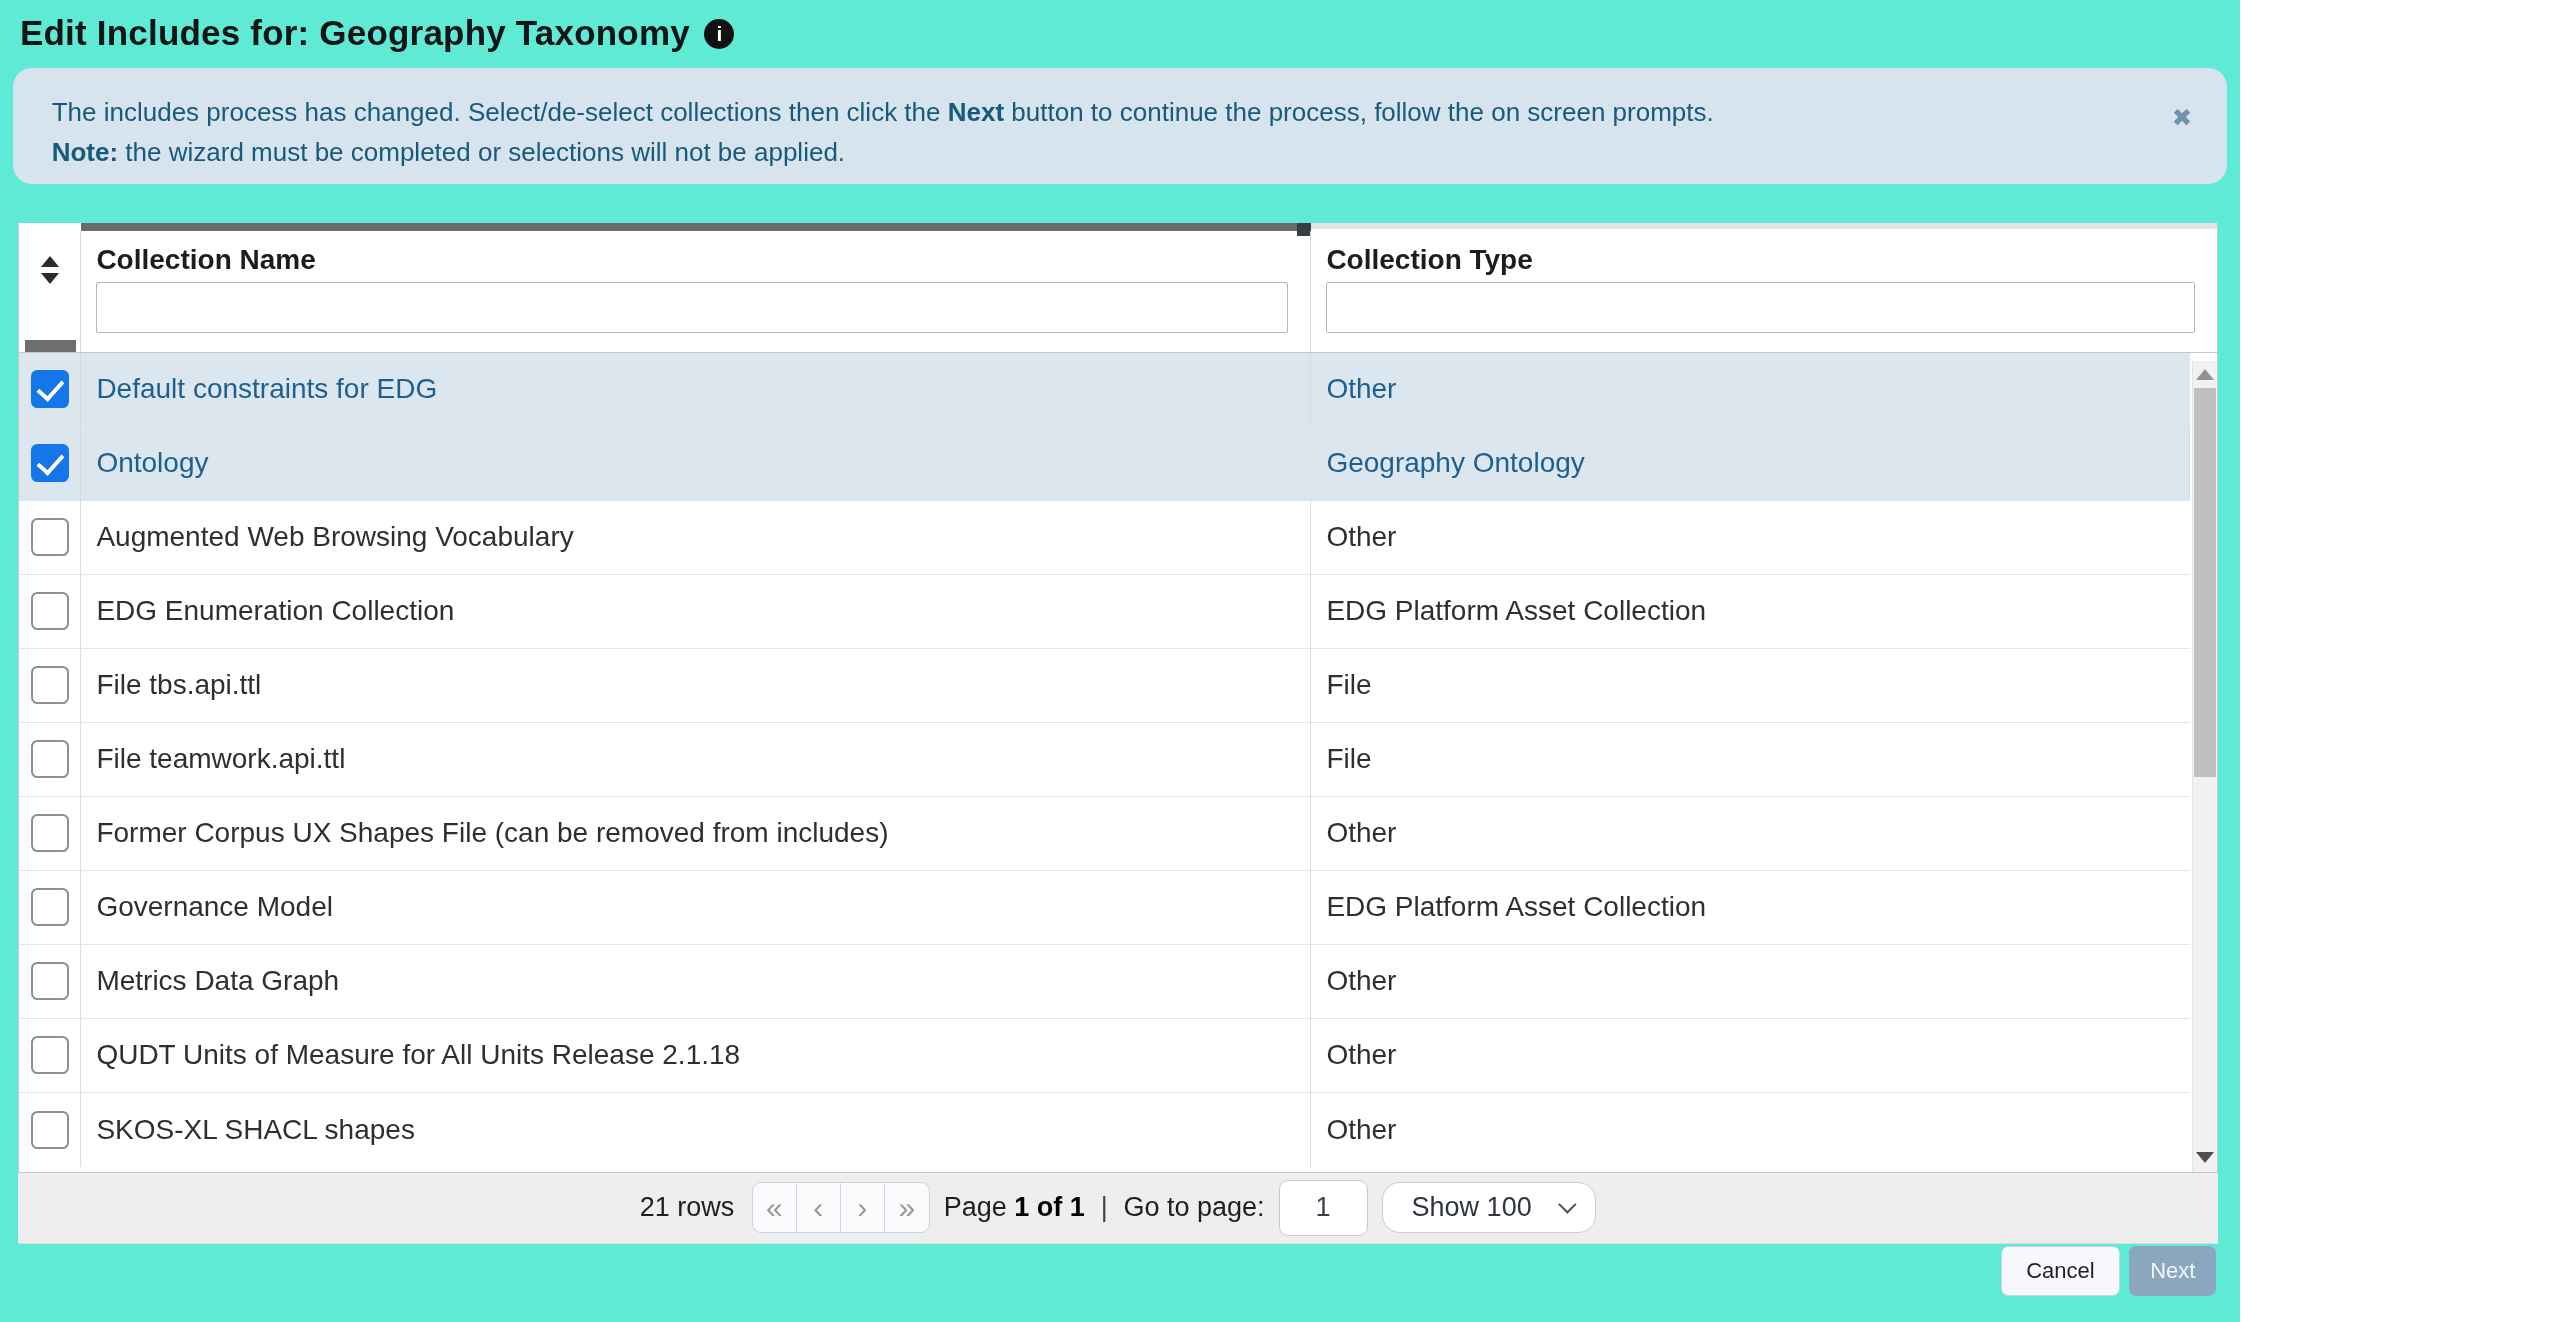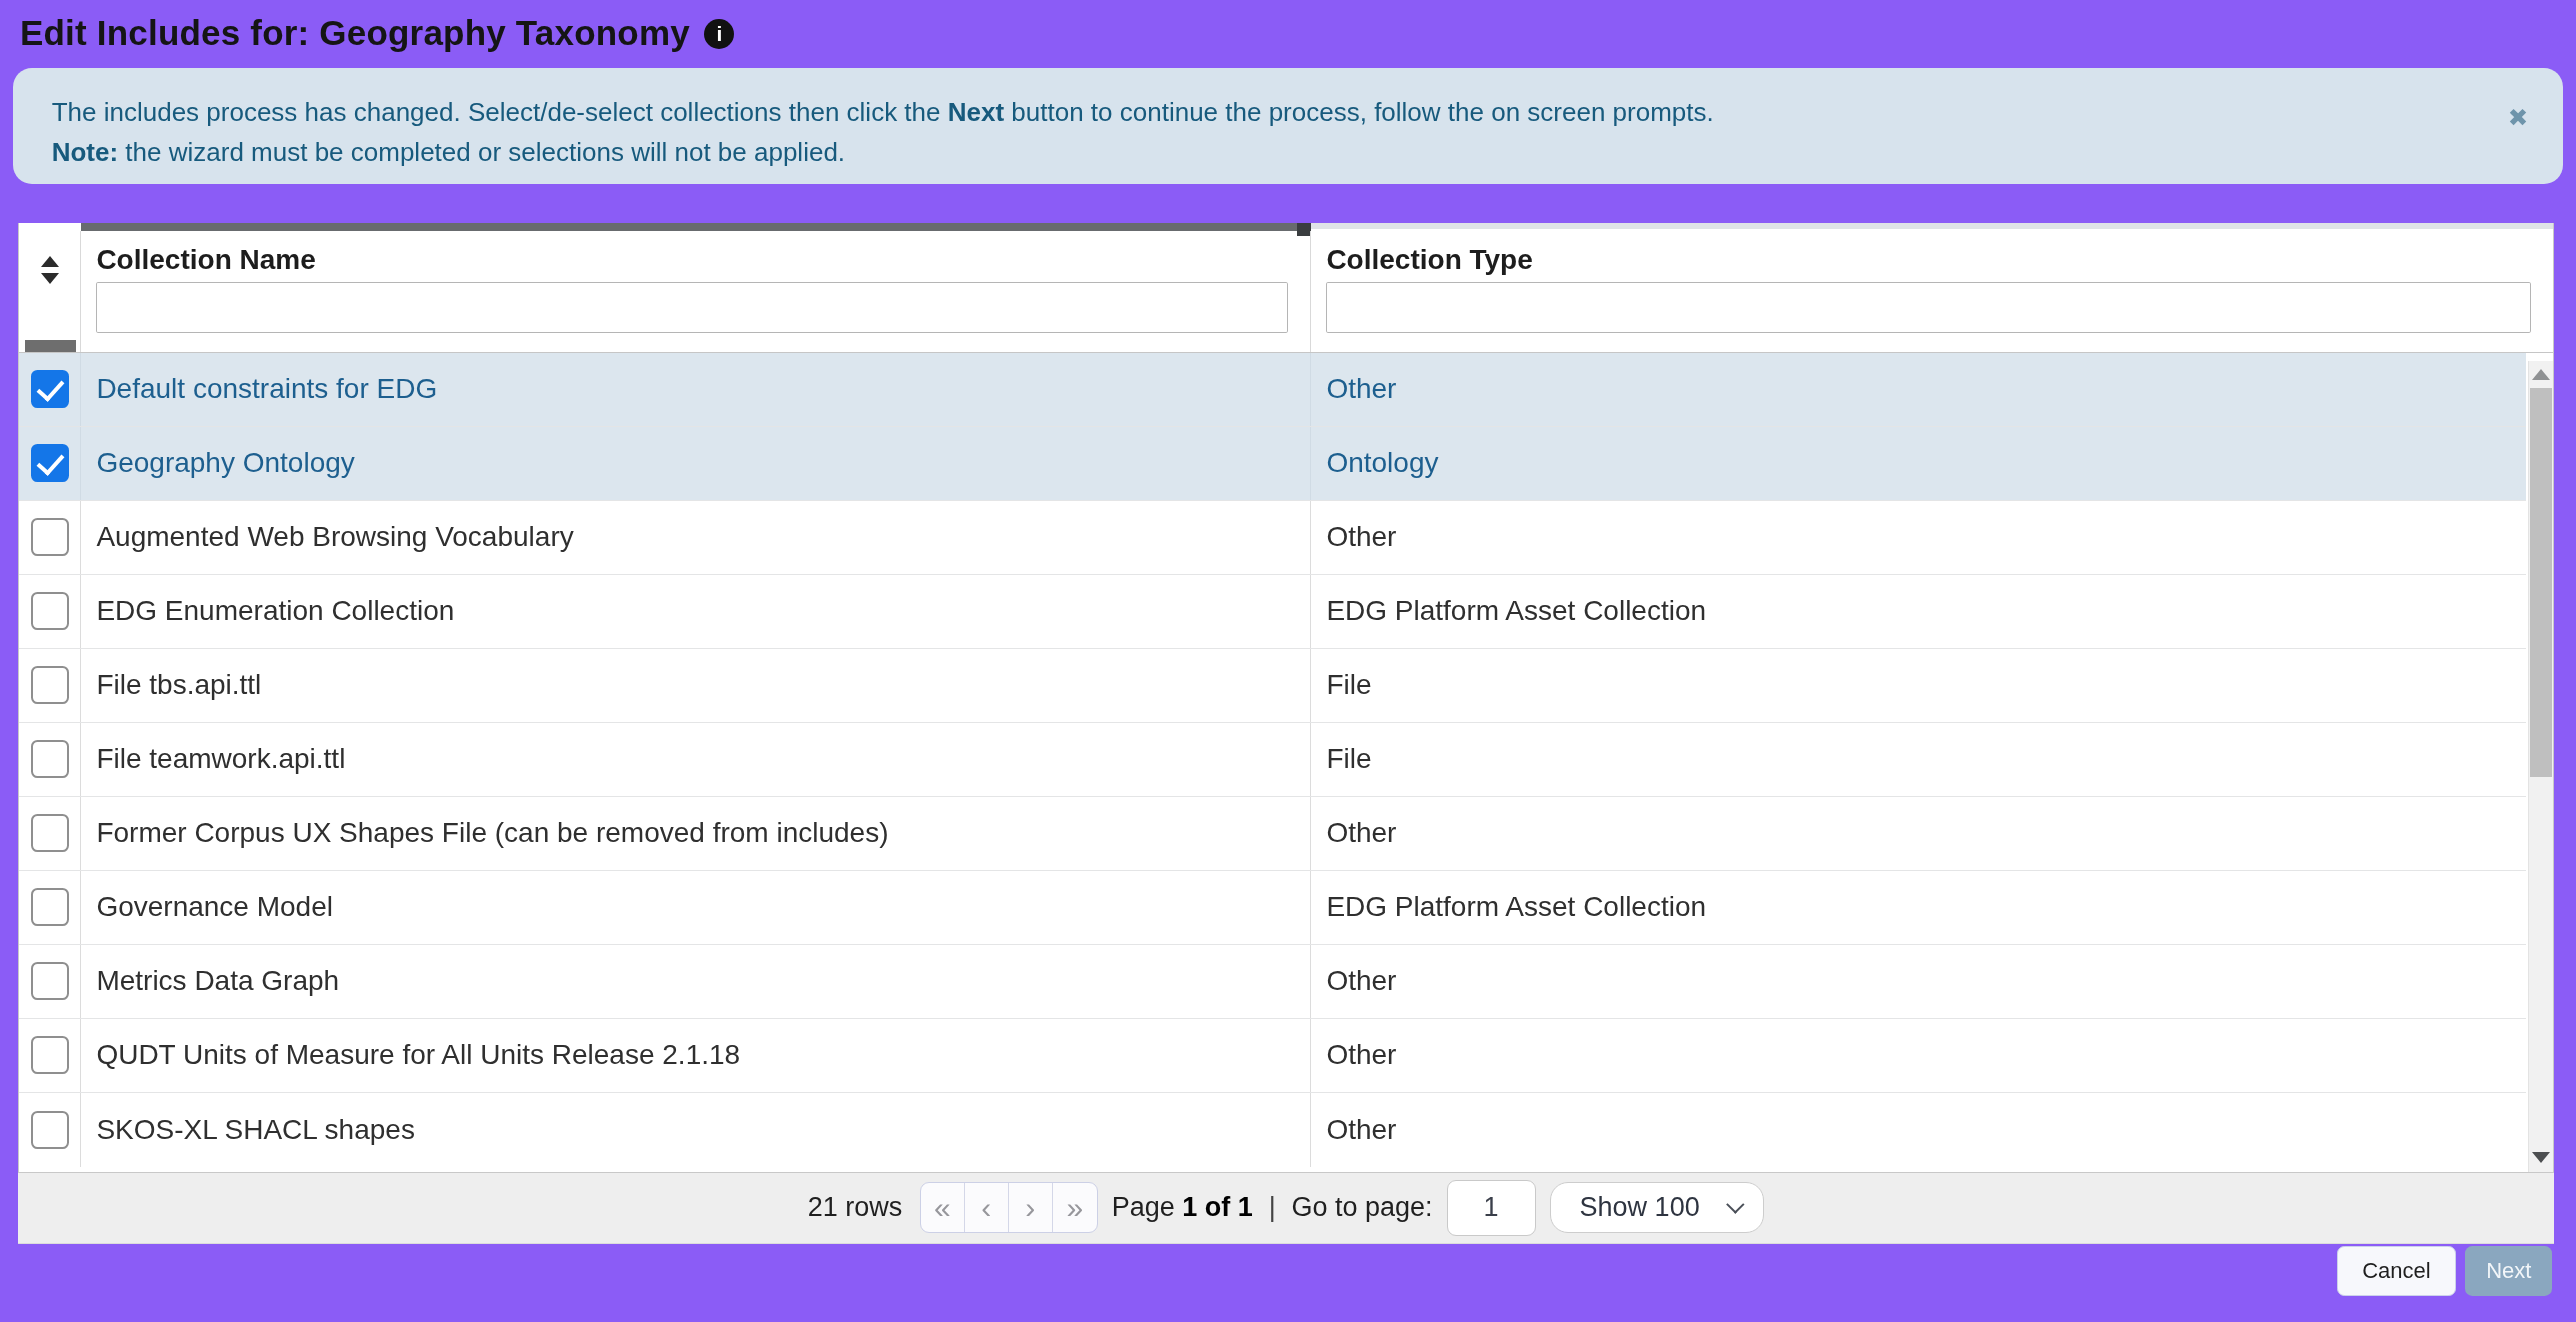--- a/index.html
+++ b/index.html
@@ -1,19 +1,19 @@
 <!DOCTYPE html>
 <html style="font-size:14.5px"><head>
 <meta charset="utf-8">
 <style>
   * { margin:0; padding:0; box-sizing:border-box; }
   html,body { background:#ffffff; }
   body { width:2576px; height:1323px; overflow:hidden;
          font-family:"Liberation Sans","DejaVu Sans",sans-serif; }
-  .page { position:relative; width:2576px; height:1323px; background:#8b5cf6; }
+  .page { position:relative; width:2240px; height:1323px; background:#5eead4; }
 
   
   .title-row { display:flex; align-items:center; gap:14.5px; padding:9px 0 0 20px; height:56px; }
   .page-title { font-size:35px; font-weight:bold; color:#151515; letter-spacing:0.2px; }
   .info-icon { width:30px; height:30px; border-radius:50%; background:#111; color:#fff;
                display:flex; align-items:center; justify-content:center;
                font-size:21px; font-weight:bold; margin-top:3.6px; }
 
   
   .alert { position:relative; margin:11.8px 12.7px 0 12.7px; height:116px; background:#d7e3ed;
@@ -150,25 +150,25 @@
           </div>
     <div class="td td-type">
             <span class="cell-type">Other</span>
           </div>
   </div>
 
   <div class="tr selected">
     <div class="td td-select">
       <span class="cb checked"></span>
     </div>
+    <div class="td td-type">
+            <span class="cell-type">Ontology</span>
+          </div>
     <div class="td td-name">
             <span class="cell-name">Geography Ontology</span>
-          </div>
-    <div class="td td-type">
-            <span class="cell-type">Ontology</span>
           </div>
   </div>
 
   <div class="tr">
     <div class="td td-select">
       <span class="cb"></span>
     </div>
     <div class="td td-name">
             <span class="cell-name">Augmented Web Browsing Vocabulary</span>
           </div>

